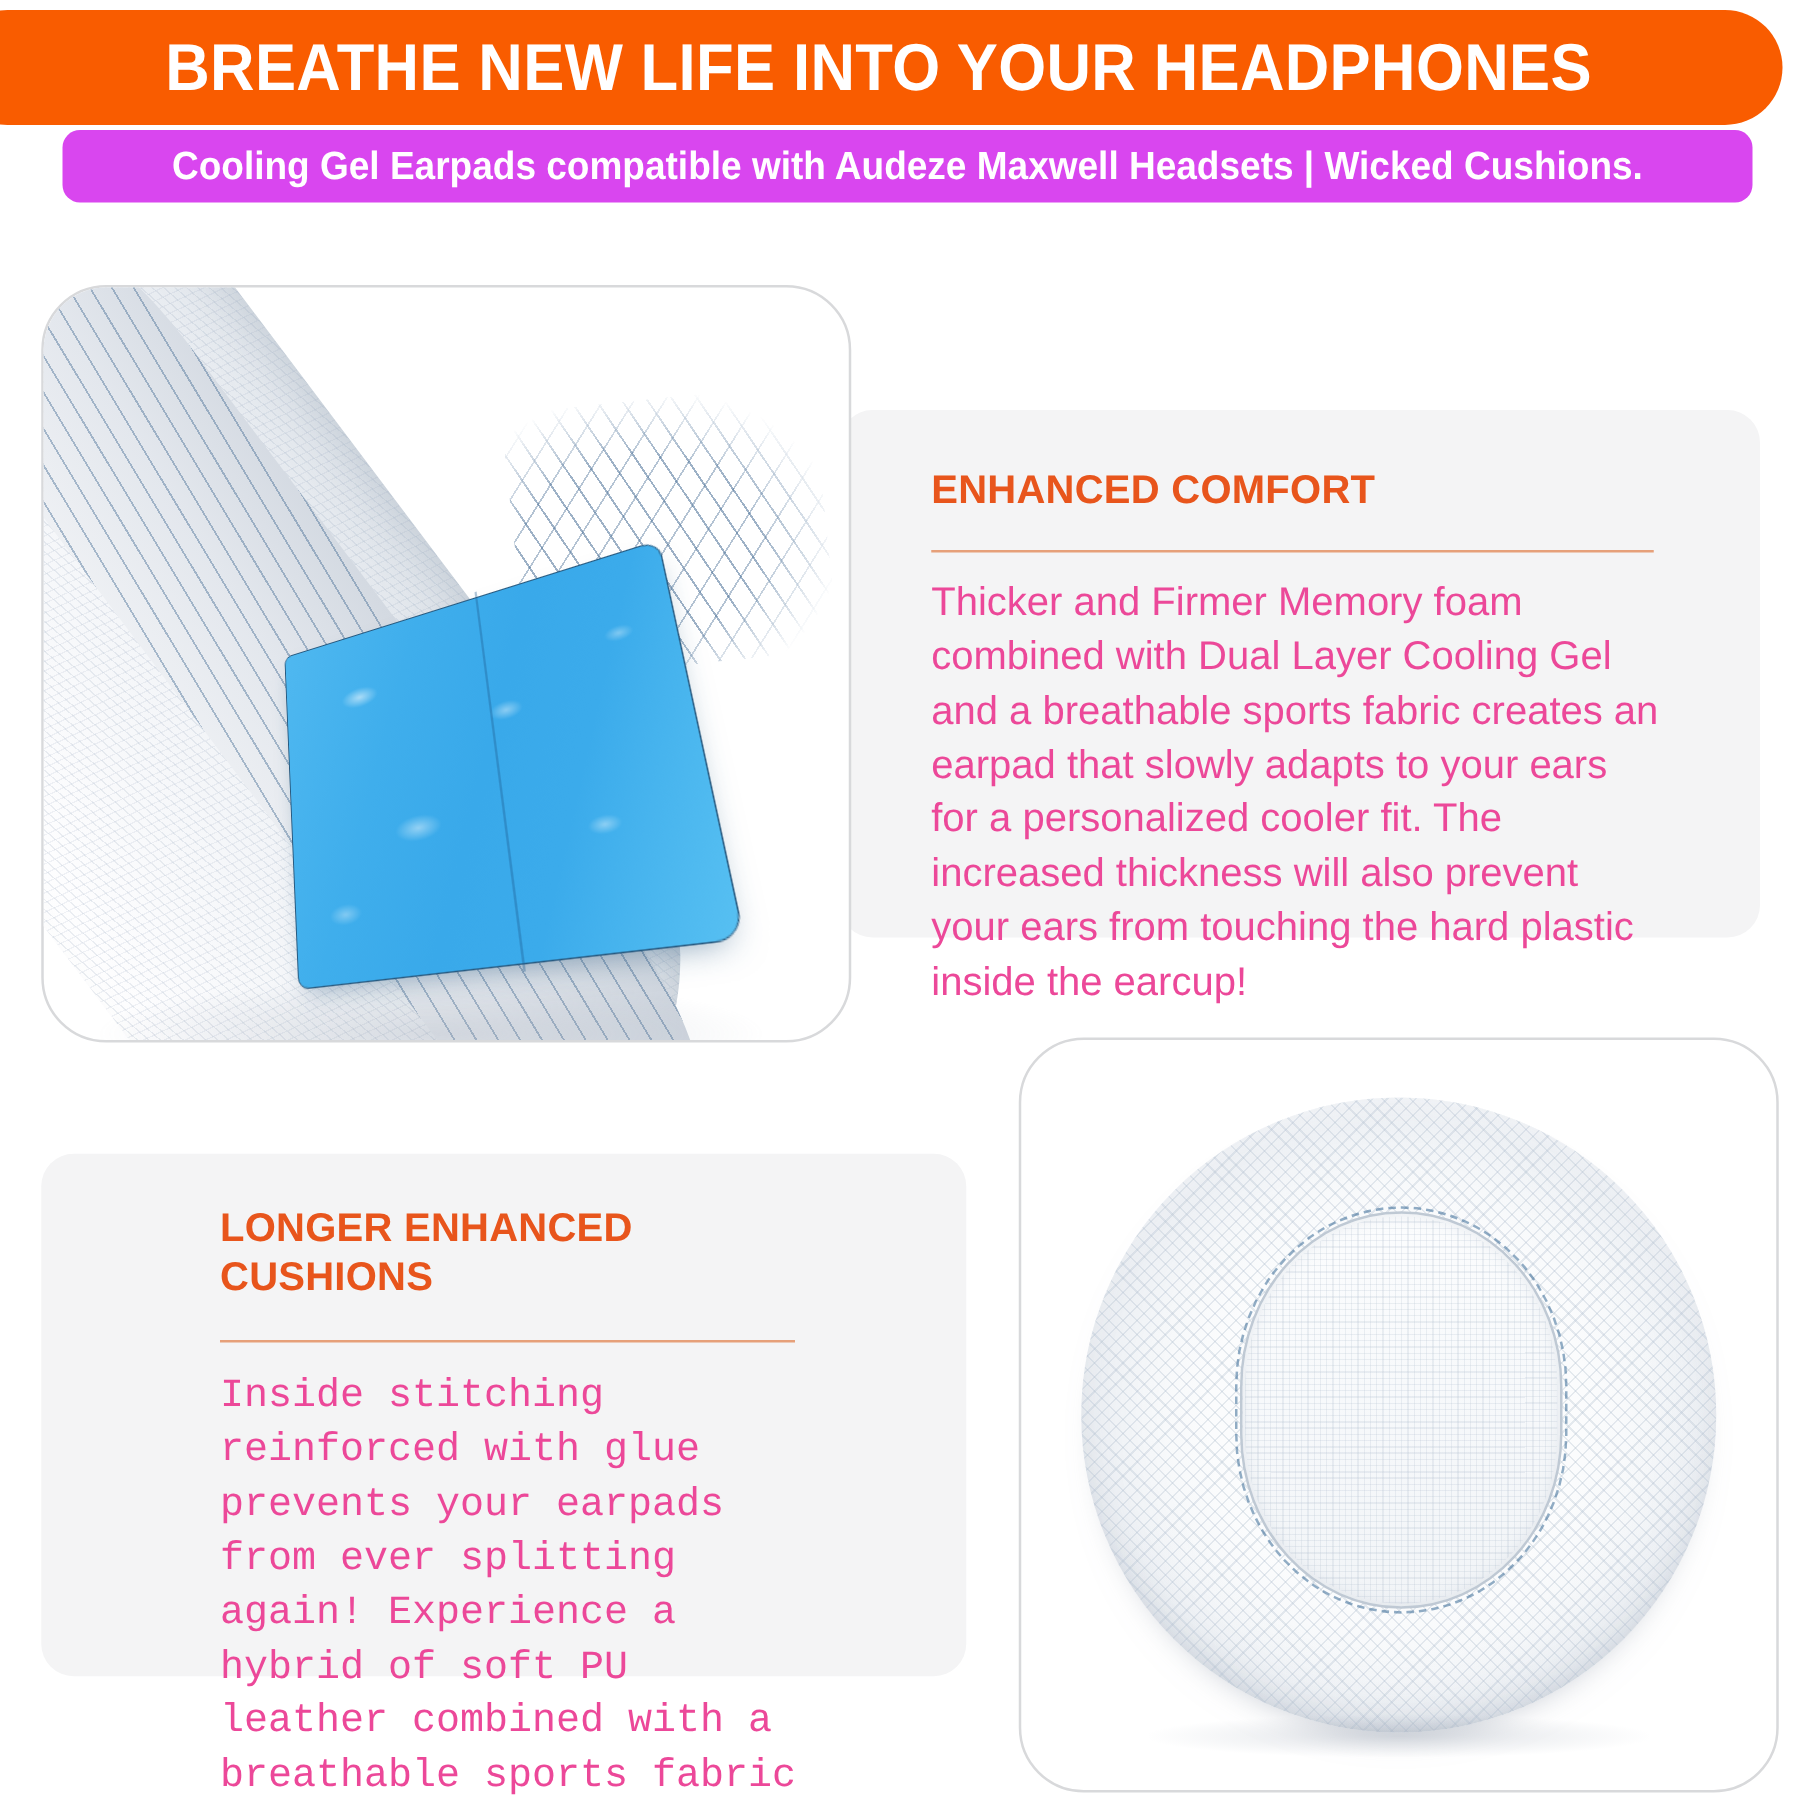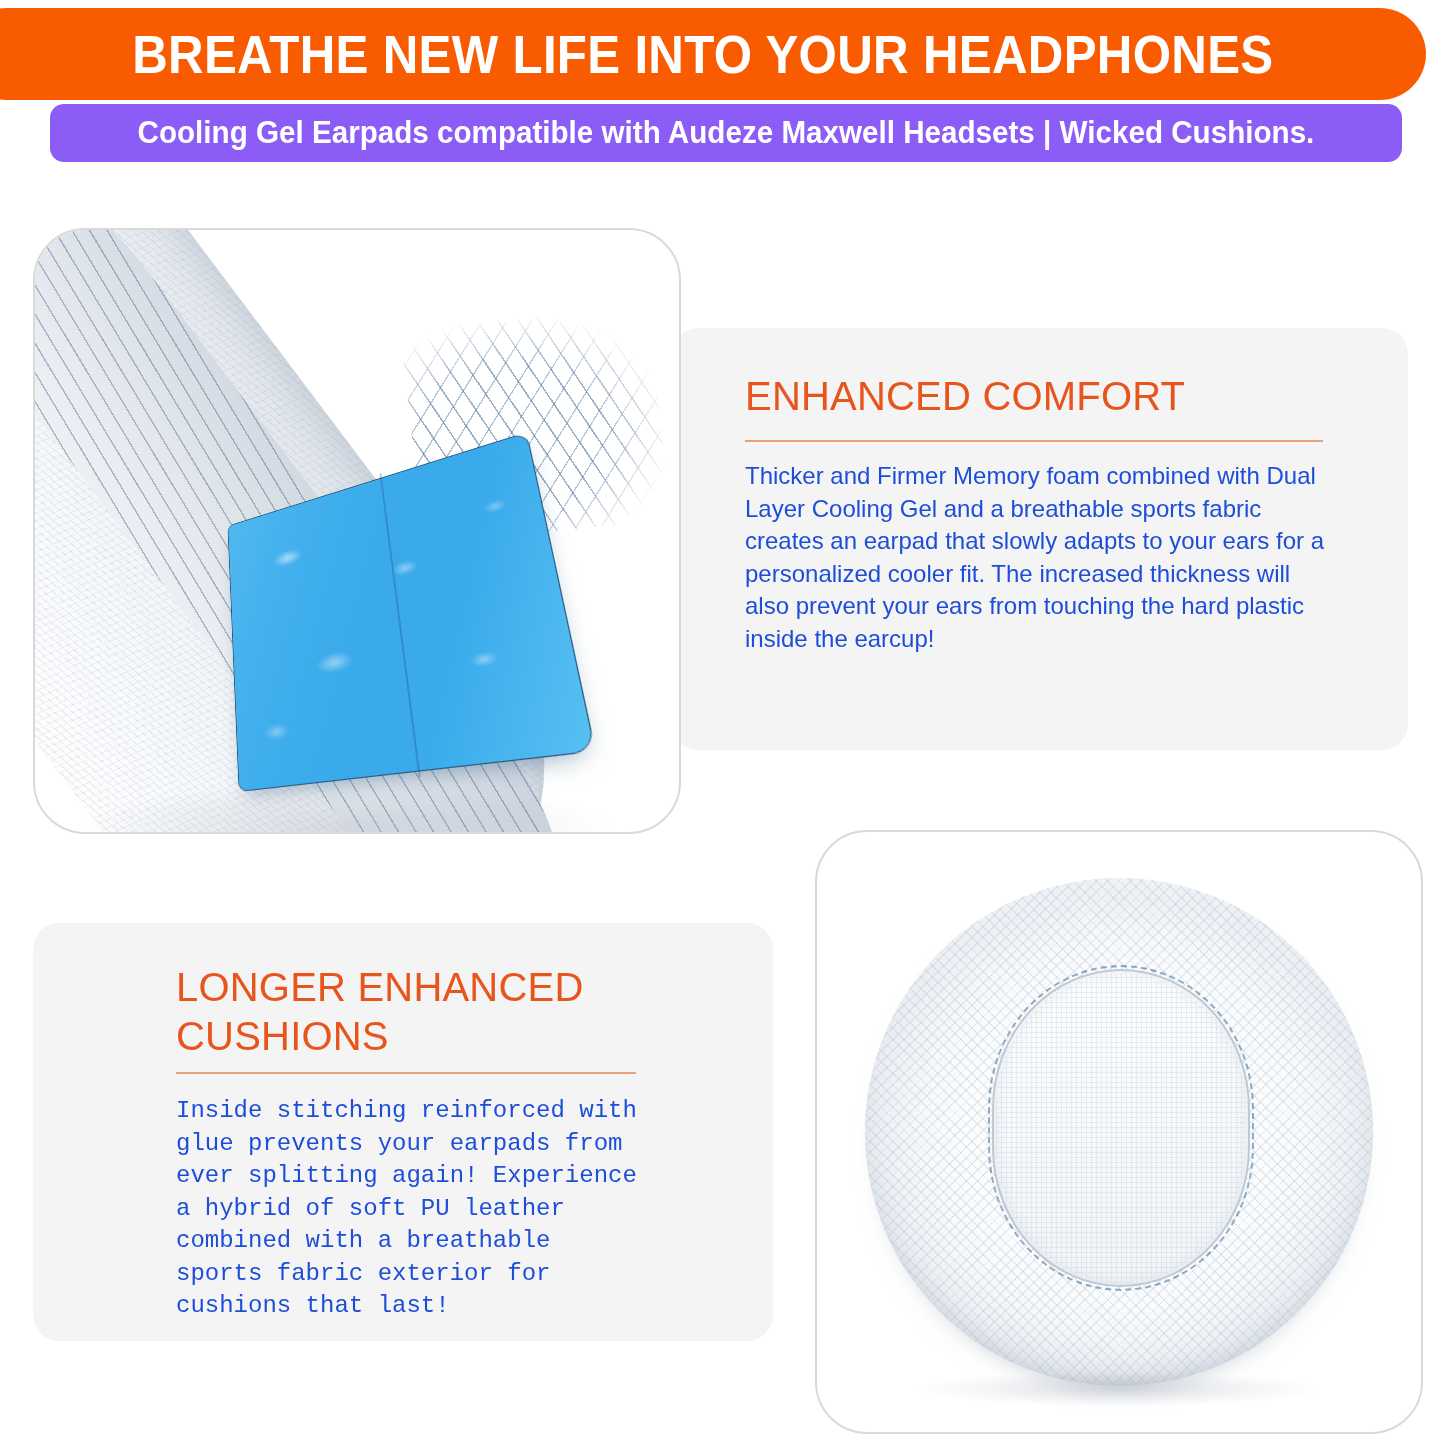--- a/index.html
+++ b/index.html
@@ -39,21 +39,21 @@
     transform: scaleX(0.93);
     white-space: nowrap;
     padding-left: 22px;
   }
   .banner-gray {
     position: absolute;
     left: 50px;
     top: 104px;
     width: 1352px;
     height: 58px;
-    background: #8b5cf6;
+    background: #d946ef;
     border-radius: 14px;
     display: flex;
     align-items: center;
     justify-content: center;
   }
   .banner-gray-text {
     color: #ffffff;
     font-size: 31.5px;
     font-weight: 700;
     line-height: 1;
@@ -77,35 +77,35 @@
   #card-cushions {
     left: 33px;
     top: 923px;
     width: 740px;
     height: 418px;
   }
 
   .feature-heading {
     position: absolute;
     color: #E8551C;
-    font-size: 40px;
-    font-weight: 400;
+    font-size: 32px;
+    font-weight: 700;
     letter-spacing: 0.2px;
     line-height: 1.22;
     margin: 0;
   }
   .feature-rule {
     position: absolute;
     height: 2px;
     background: #E6A07A;
   }
   .feature-body {
     position: absolute;
-    color: #1d4ed8;
-    font-size: 24px;
+    color: #ec4899;
+    font-size: 32px;
     font-weight: 400;
     line-height: 1.355;
     margin: 0;
   }
 
   
   #comfort-heading { left: 745px; top: 372px; width: 640px; }
   #comfort-rule    { left: 745px; top: 440px; width: 578px; }
   #comfort-body    { left: 745px; top: 460px; width: 584px; }
 

